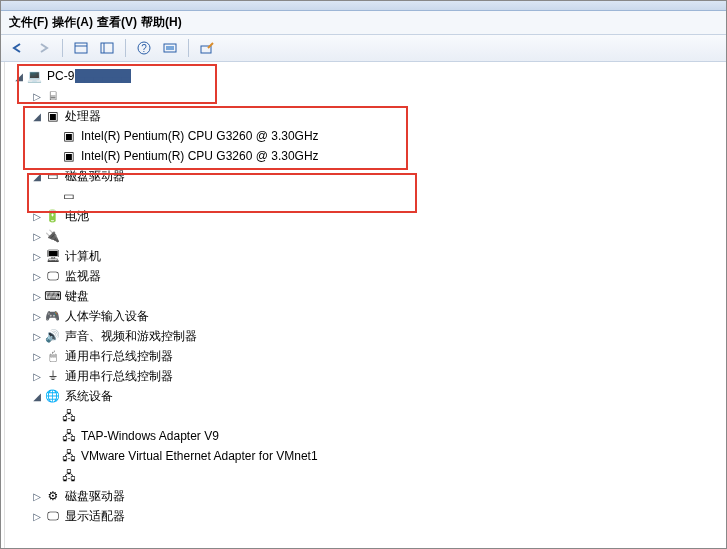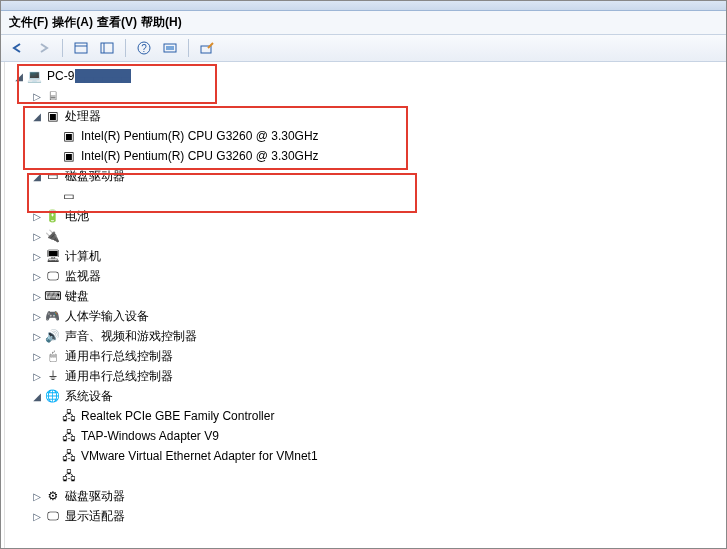--- a/index.html
+++ b/index.html
@@ -270,21 +270,20 @@
 
     <div class="node">
       <span class="ind" style="width:26px"></span>
       <span class="toggle">◢</span>
       <span class="icon">🌐</span>
       <span class="label">系统设备</span>
     </div>
     <div class="node">
       <span class="ind" style="width:56px"></span>
       <span class="icon">🖧</span>
-      <span class="label">Realtek PCIe GBE Family Controller</span>
     </div>
     <div class="node">
       <span class="ind" style="width:56px"></span>
       <span class="icon">🖧</span>
       <span class="label">TAP-Windows Adapter V9</span>
     </div>
     <div class="node">
       <span class="ind" style="width:56px"></span>
       <span class="icon">🖧</span>
       <span class="label">VMware Virtual Ethernet Adapter for VMnet1</span>

